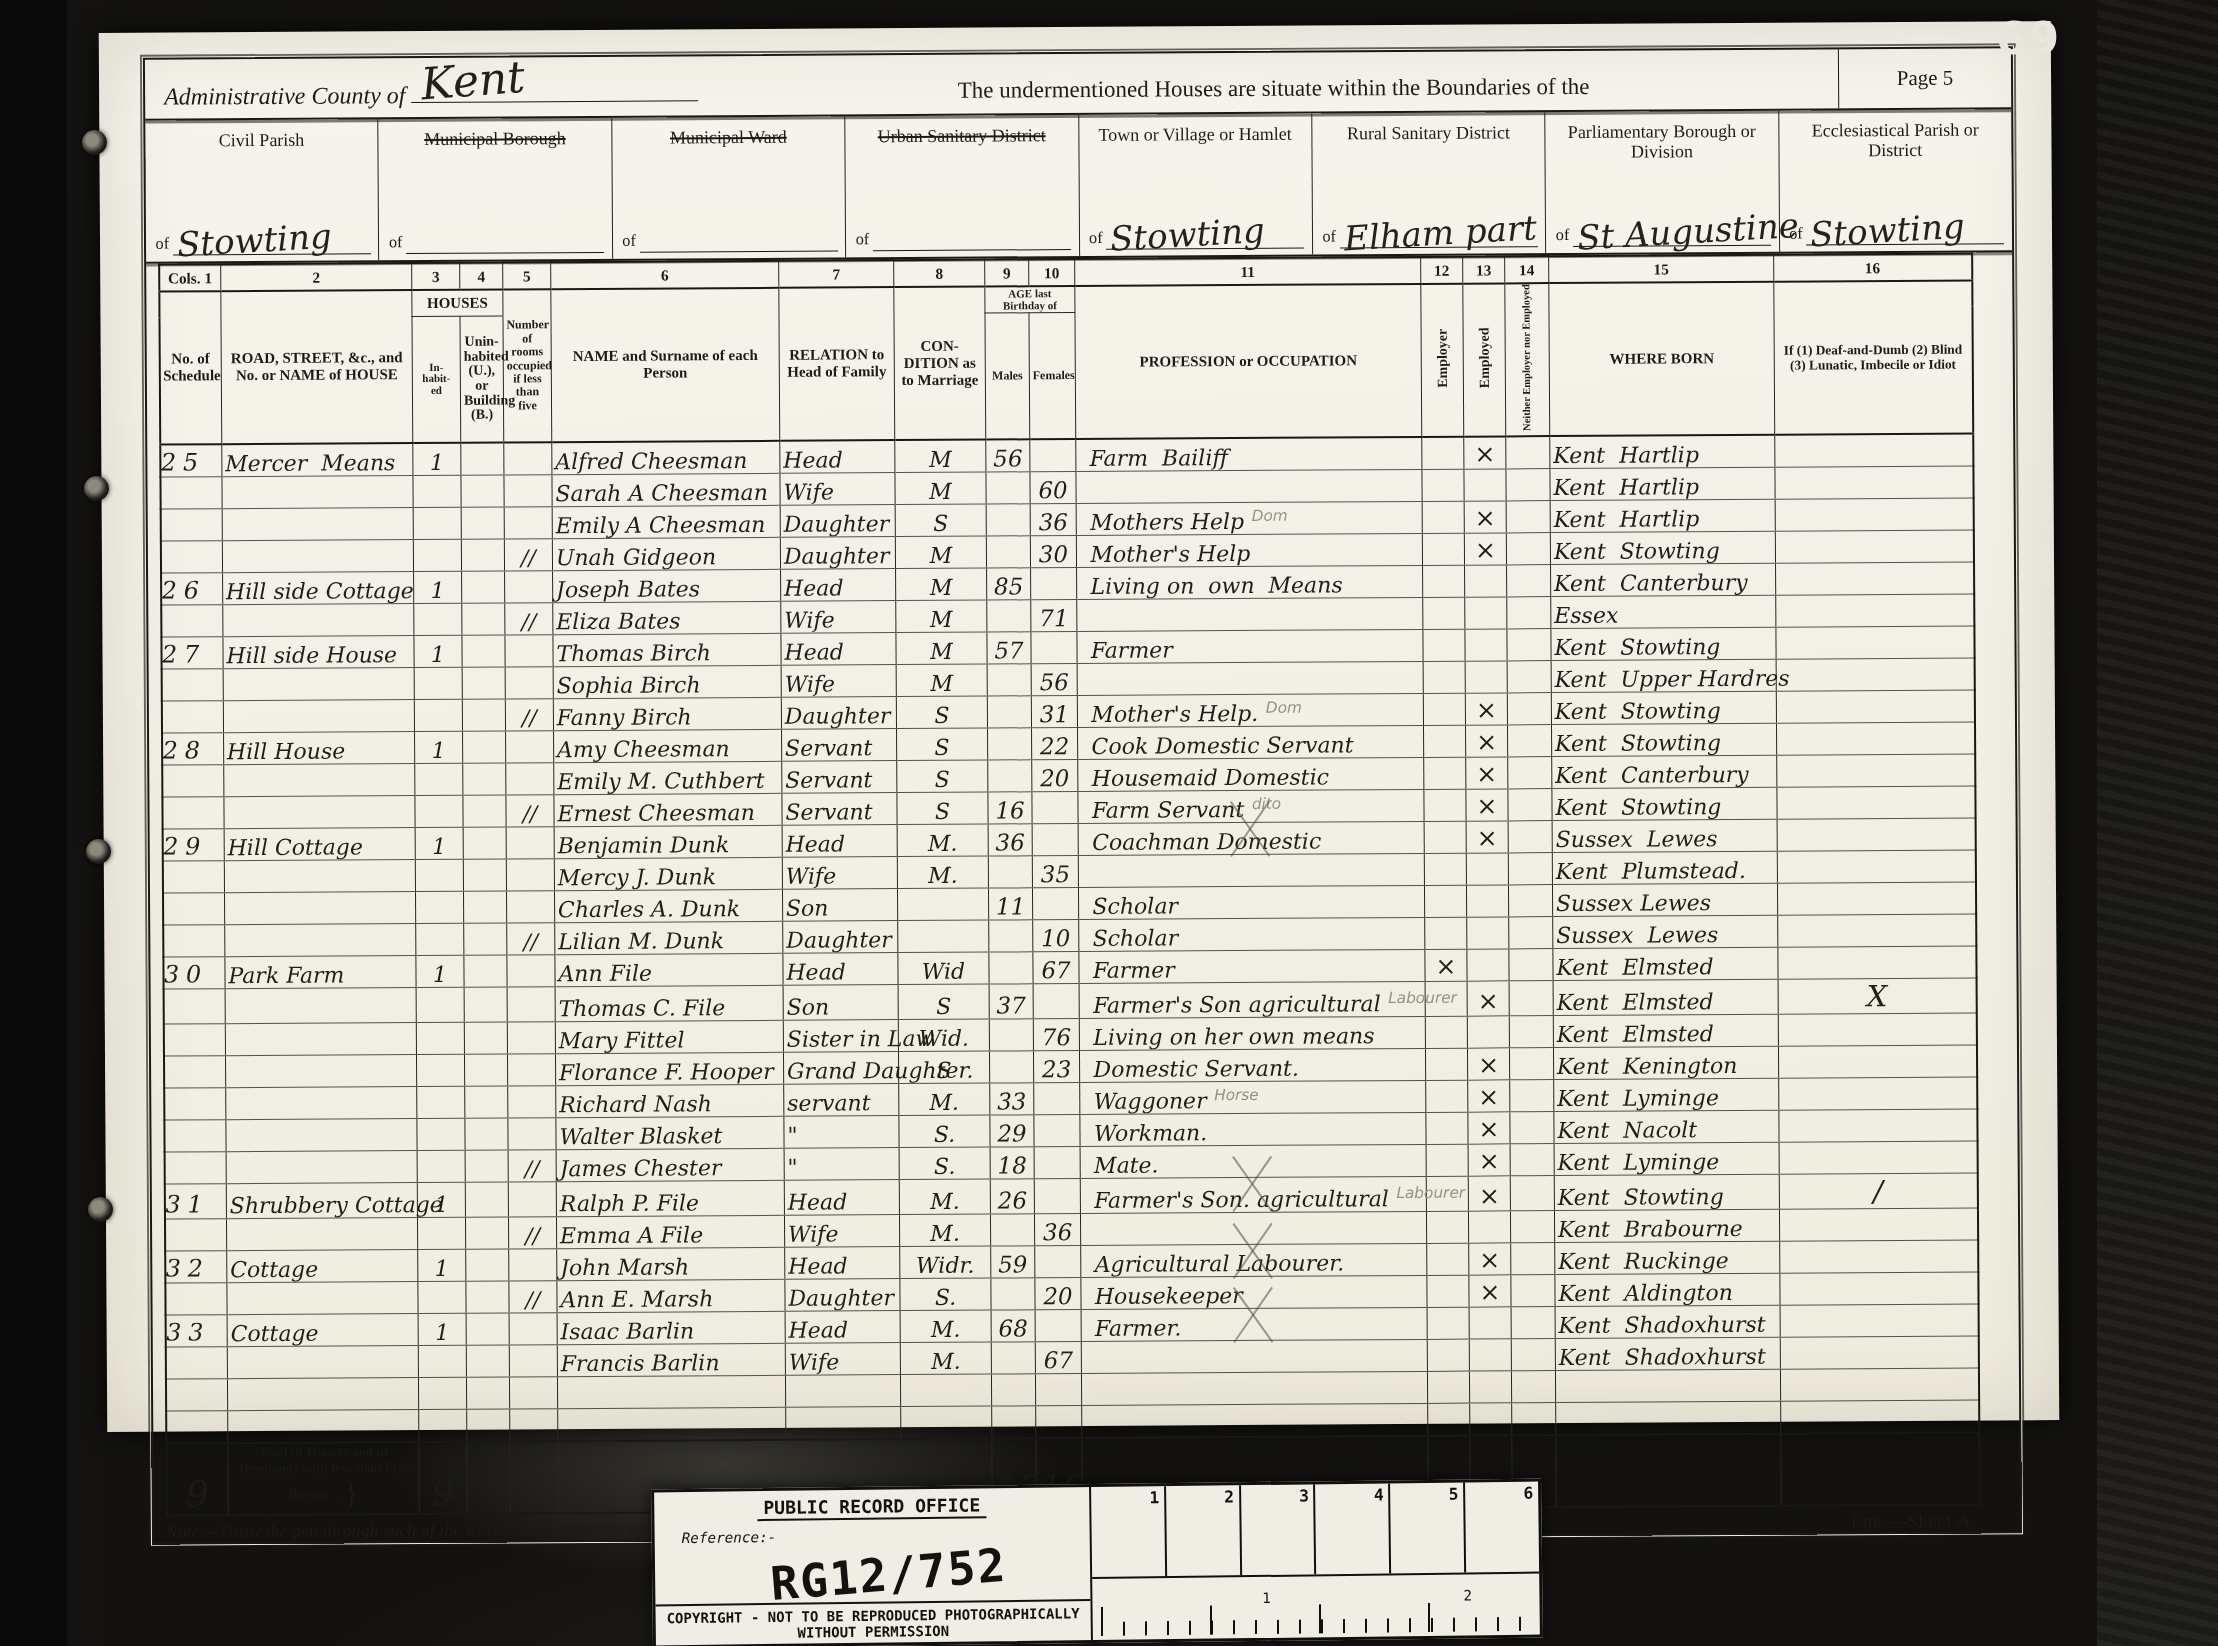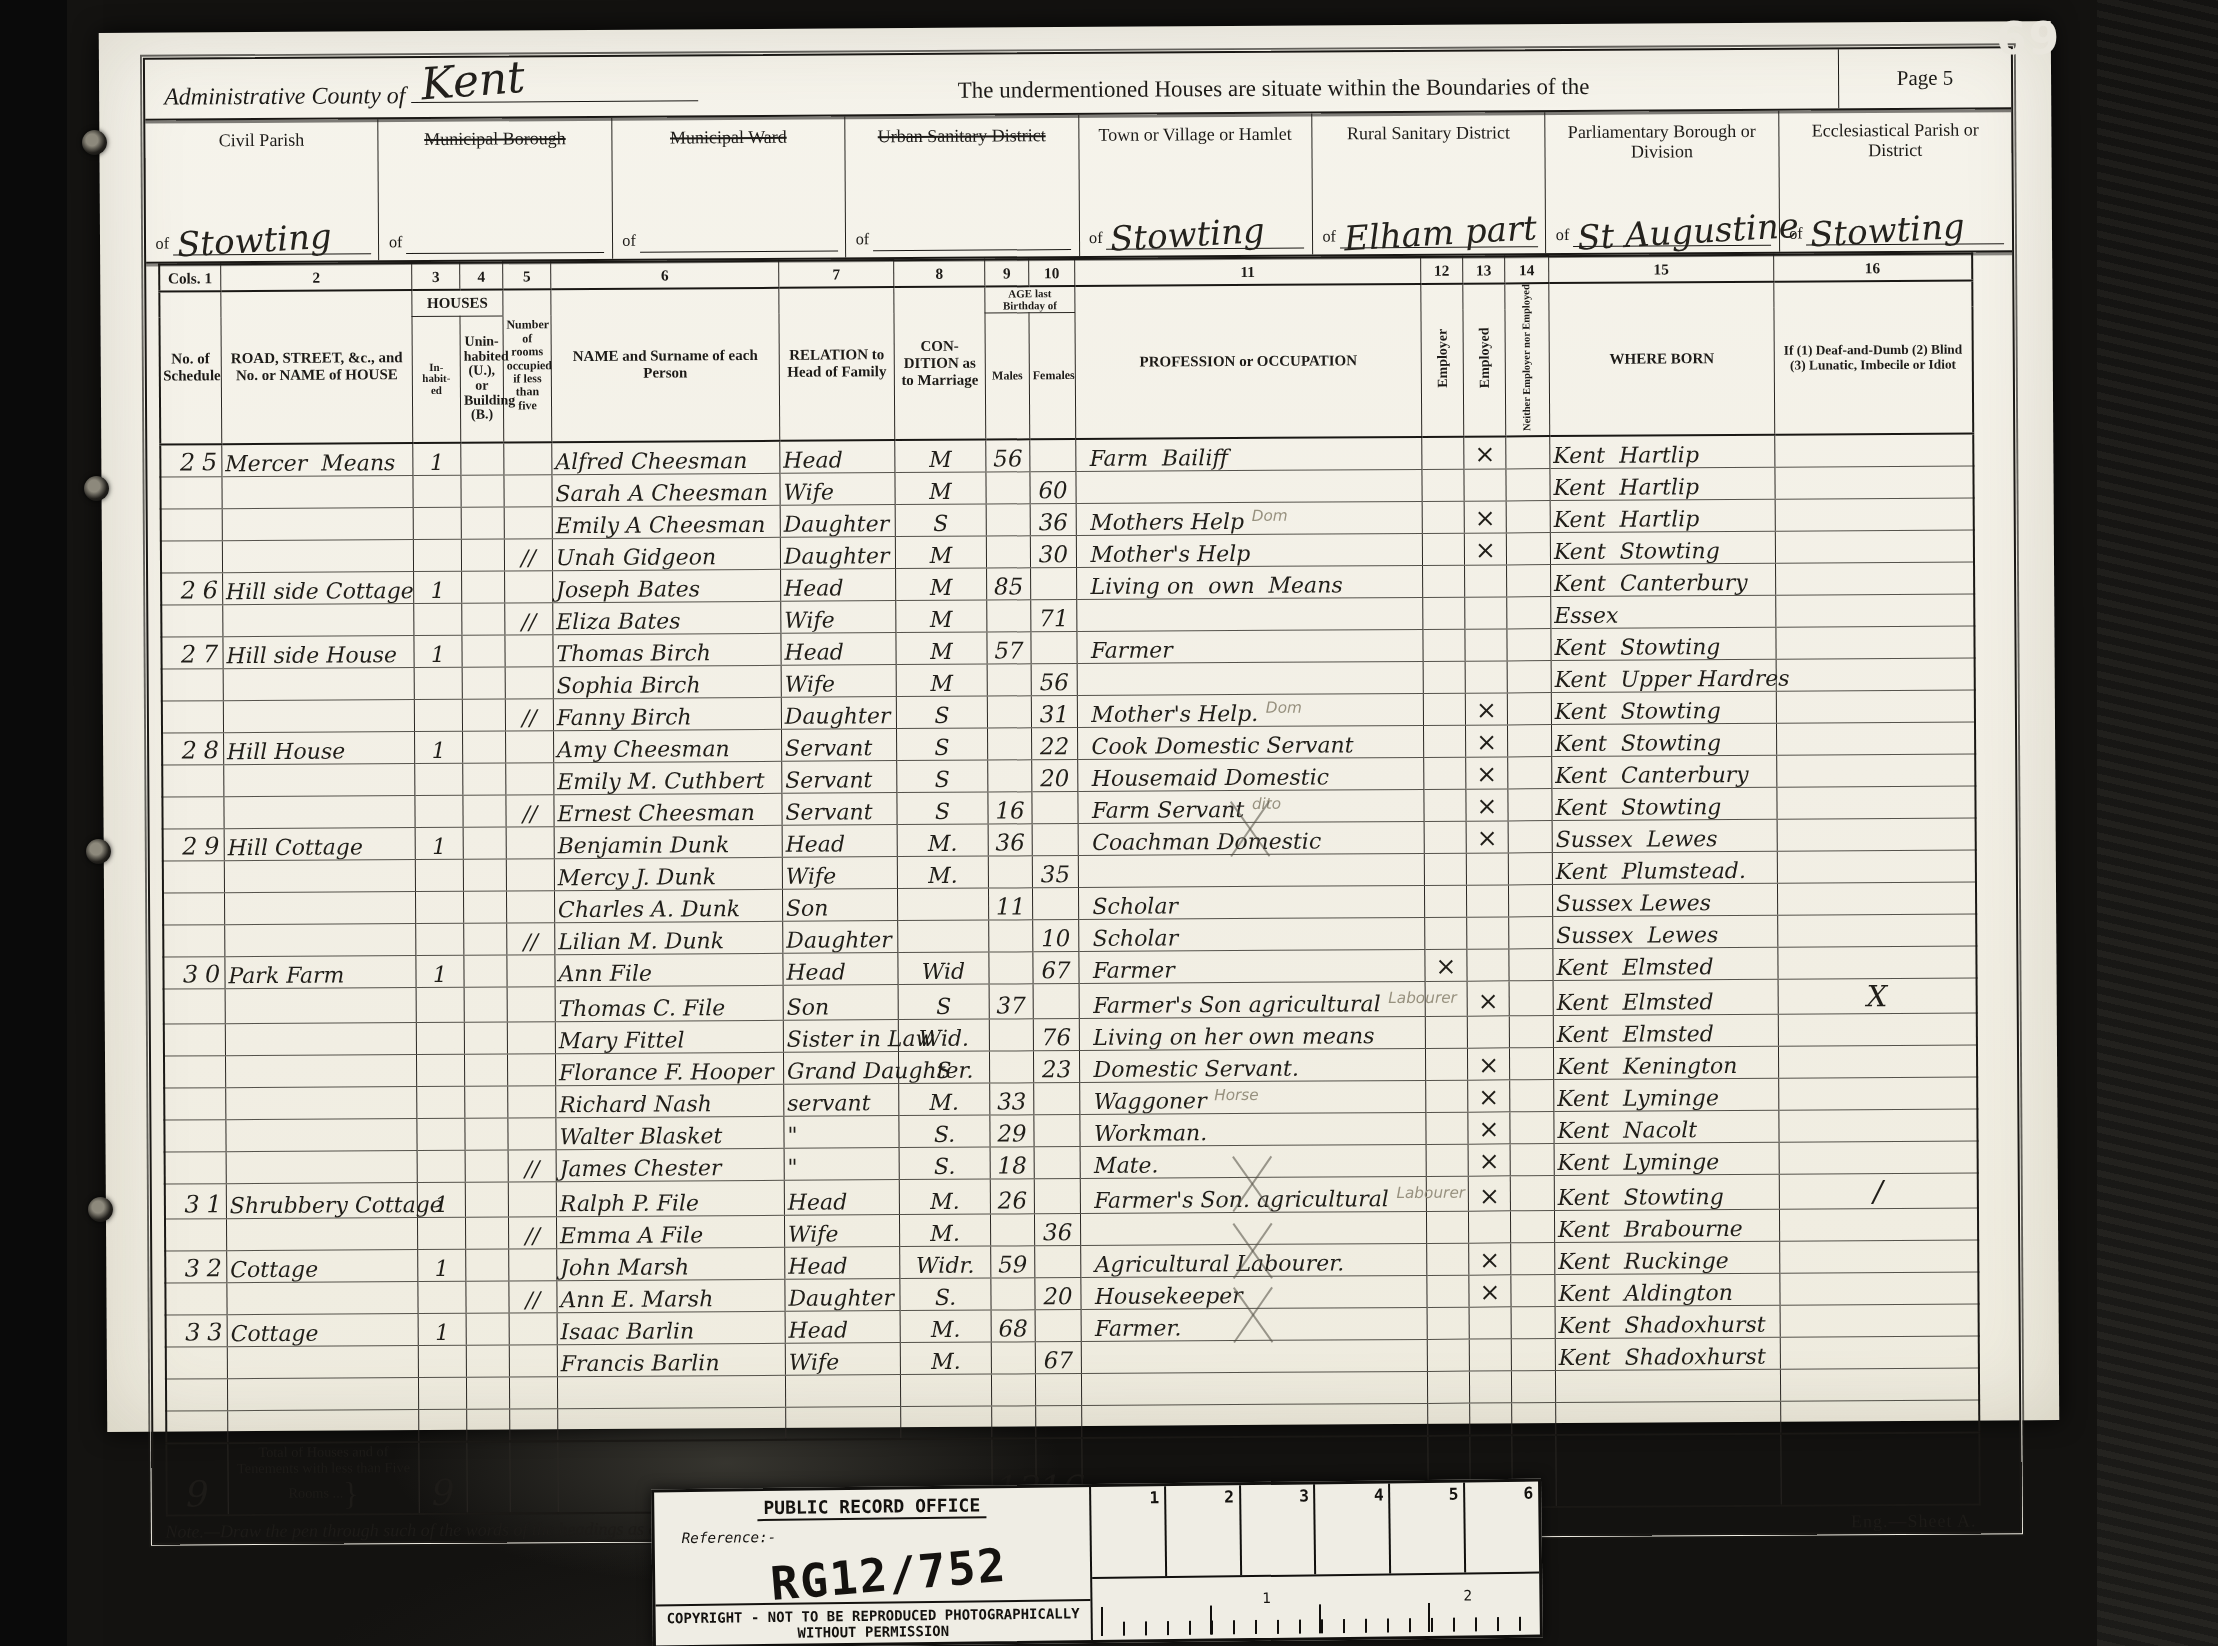--- a/index.html
+++ b/index.html
@@ -54,21 +54,21 @@
          border:2.9px solid #1a1815;}
   .census th,.census td{border-left:1.6px solid #2a2723;padding:0 2.9px;overflow:visible;}
   .census th{font-weight:bold;}
   .numrow th{font-size:15.3px;height:25px;border-bottom:2.3px solid #1a1815;font-weight:bold;}
   .hdr th{font-size:15px;line-height:1.12;vertical-align:middle;text-align:center;border-bottom:2.9px solid #1a1815;}
   .hdr2 th{font-size:13.4px;line-height:1.05;vertical-align:middle;text-align:center;border-bottom:2.9px solid #1a1815;}
   th.group{border-bottom:1.5px solid #2a2723 !important;height:23px;}
   .vert span{writing-mode:vertical-rl;transform:rotate(180deg);display:inline-block;font-size:14px;line-height:1;}
   .census tbody td{height:31px;border-bottom:1.3px solid rgba(45,42,36,.8);vertical-align:bottom;}
   .hw{font:italic 22px "DejaVu Serif",serif;color:#201e19;white-space:pre;}
-  td.sched{font-size:24px;letter-spacing:6.7px;padding-left:19px;}
+  td.sched{font-size:24px;letter-spacing:6.7px;padding-left:0;}
   td.house,td.name,td.born,td.occ{white-space:pre;}
   td.num,td.cond,td.mark{text-align:center;}
   td.age{text-align:center;font-size:23px;}
   td.occ{padding-left:13.4px;position:relative;}
   td.mark{font-size:25px;}
   td.inf{text-align:center;font-size:29px;color:#3a3awe;}
   .pencil{font:italic 15.3px "DejaVu Sans",sans-serif;color:#97917f;margin-left:7.6px;position:relative;top:-7.6px;}
   .cross{position:absolute;left:40%;top:-13.4px;width:67px;height:42px;pointer-events:none;}
   .cross::before,.cross::after{content:"";position:absolute;left:0;top:19px;width:67px;border-top:2.9px solid rgba(80,76,66,.55);}
   .cross::before{transform:rotate(55deg);}

